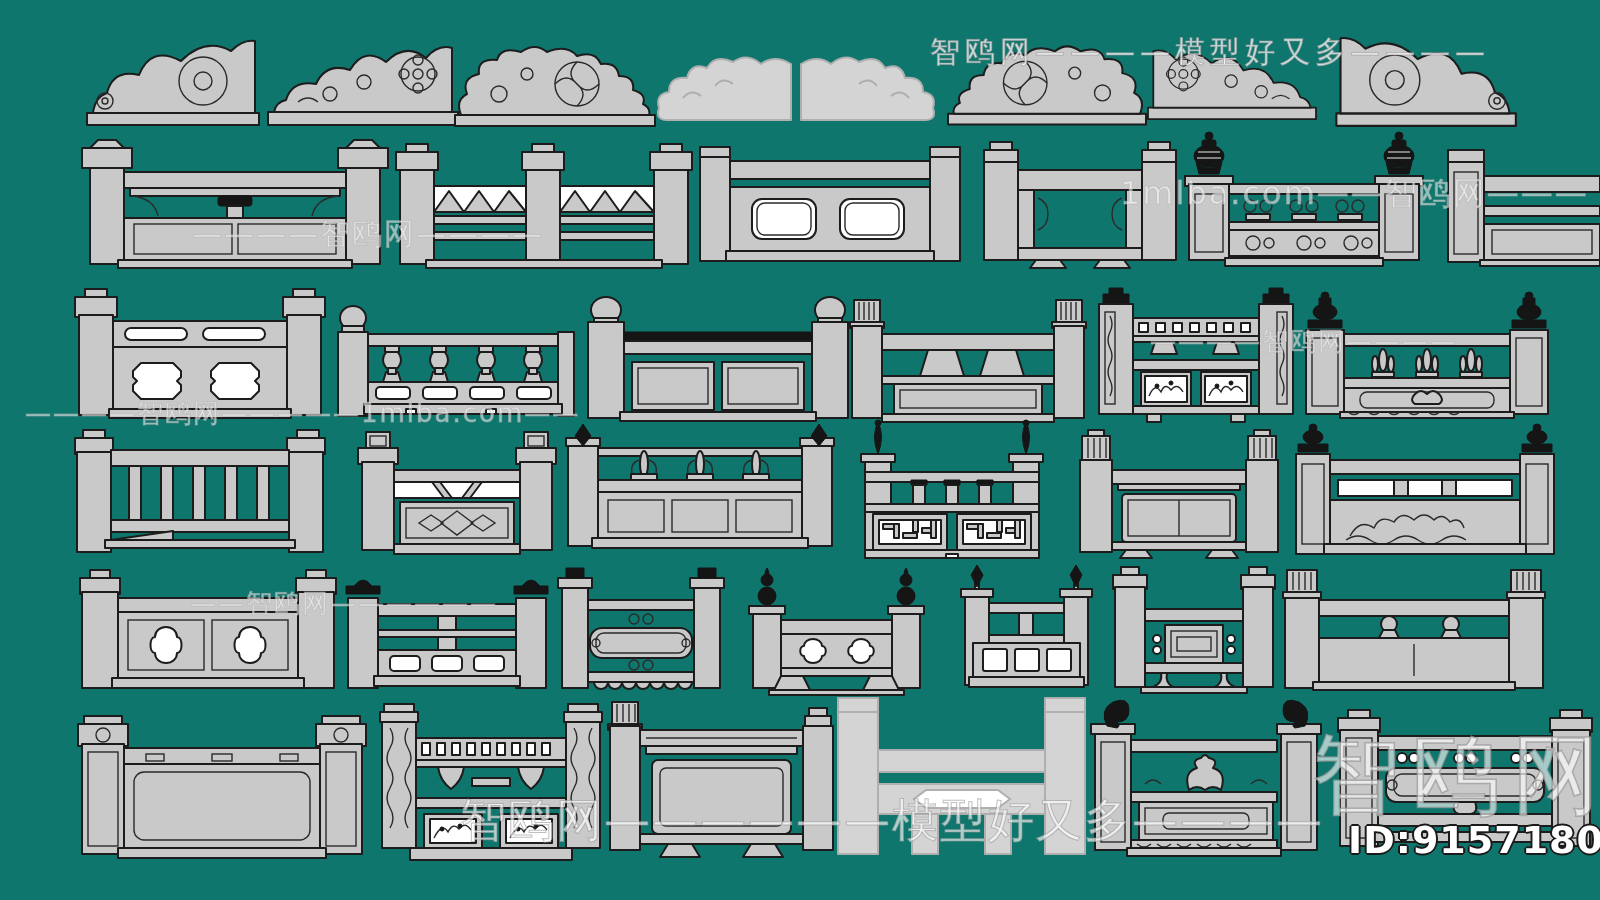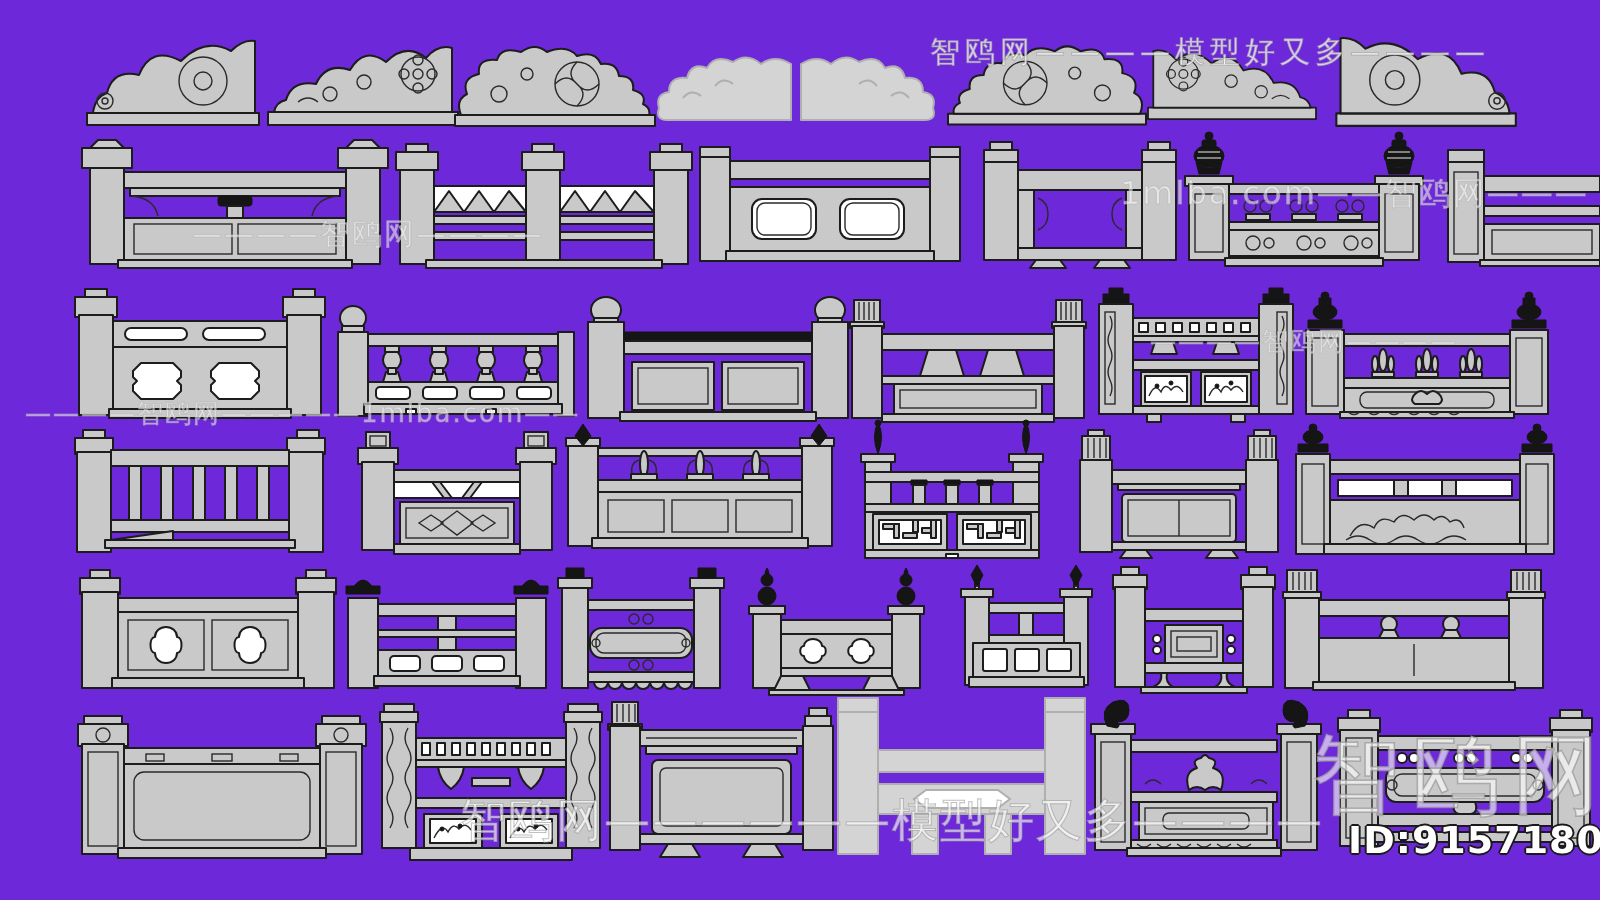--- a/index.html
+++ b/index.html
@@ -1,16 +1,16 @@
 <!DOCTYPE html>
 <html><head>
 <meta charset="utf-8">
 <style>
   html,body{margin:0;padding:0;background:#ffffff;}
-  #stage{position:relative;width:1600px;height:900px;background:#6d28d9;overflow:hidden;
+  #stage{position:relative;width:1600px;height:900px;background:#0f766e;overflow:hidden;
          font-family:"DejaVu Sans",sans-serif;}
   .model{position:absolute;}
   .model svg{display:block;width:100%;height:100%;overflow:visible;}
   .flip{transform:scaleX(-1);}
   
   svg .st{fill:#c8c9c8;stroke:#1c1c1c;stroke-width:2;stroke-linejoin:round;}
   svg .wh{fill:#ffffff;stroke:#1c1c1c;stroke-width:2;stroke-linejoin:round;}
   svg .dk{fill:#151515;stroke:#151515;stroke-width:1;stroke-linejoin:round;}
   svg .ln{fill:none;stroke:#2a2a2a;stroke-width:1.4;}
   svg .hl{fill:none;stroke:#ececec;stroke-width:1.2;}
@@ -876,16 +876,17 @@
       <rect class="st" x="34" y="130" width="186" height="10"></rect>
     </svg>
     </div>
 
   <span class="wm wm-top" style="left:930px;top:32px">智鸥网————模型好又多————</span>
   <span class="wm wm-center" style="left:460px;top:790px">智鸥网——————模型好又多————</span>
   <span class="wm wm-brand" style="left:1312px;top:716px">智鸥网</span>
   <span class="wm wm-id" style="left:1348px;top:818px">ID:915718084</span>
   <span class="wm wm-tile" style="left:192px;top:214px;font-size:30px">————智鸥网————</span>
   <span class="wm wm-tile" style="left:25px;top:396px">————智鸥网—————1mlba.com——</span>
+  <span class="wm wm-tile" style="left:190px;top:586px">——智鸥网——————</span>
   <span class="wm wm-tile" style="left:1150px;top:324px">————智鸥网————</span>
   <span class="wm wm-tile" style="left:1120px;top:172px;font-size:32px">1mlba.com——智鸥网———</span>
 
 </div>
 
 </body></html>

